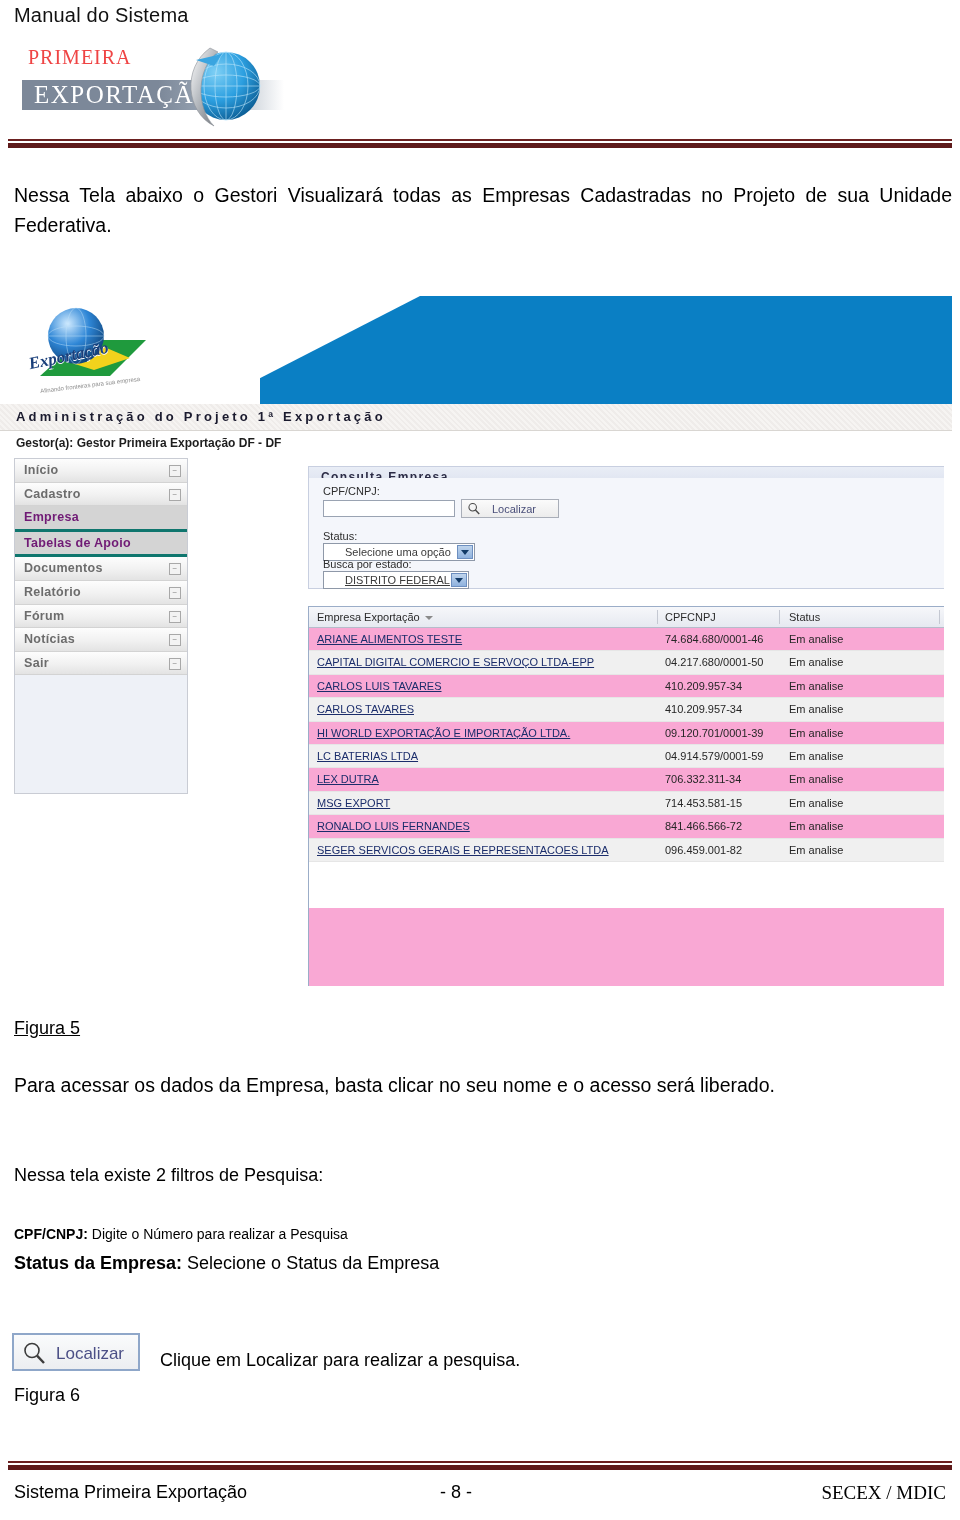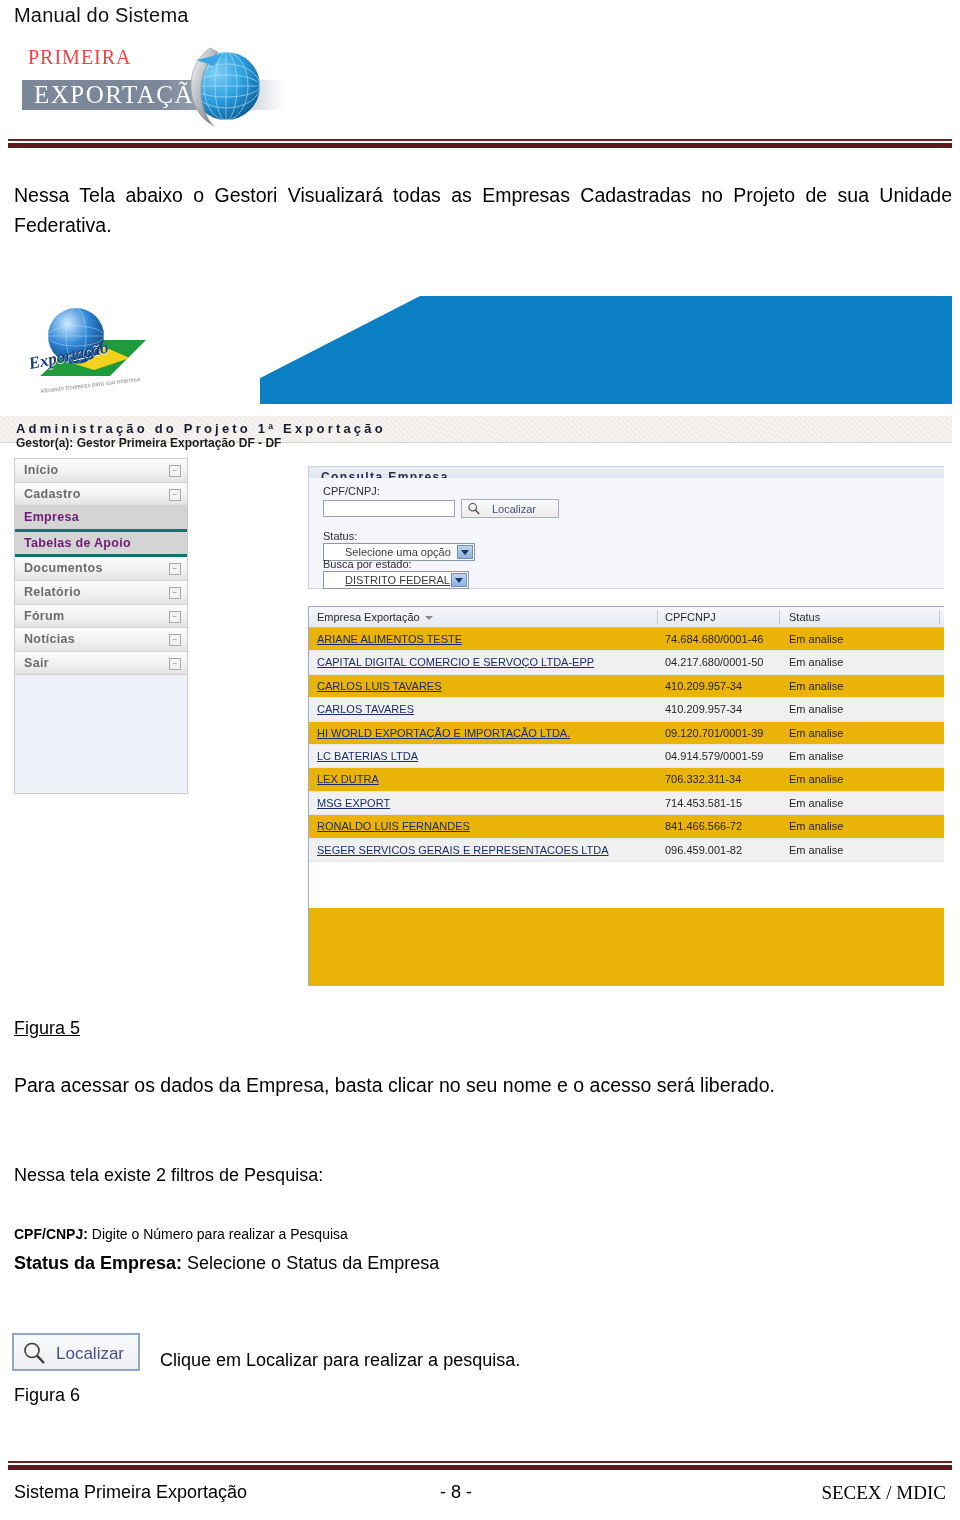--- a/index.html
+++ b/index.html
@@ -158,21 +158,21 @@
     transform: rotate(-12deg);
     text-shadow: 0 1px 0 #fff;
   }
   .shot-logo-sub {
     position: absolute; left: 22px; top: 80px;
     font-size: 6px; color: #8d8d8d;
     transform: rotate(-7deg);
   }
 
   .shot-titlebar {
-    position: absolute; left: 0; top: 120px;
+    position: absolute; left: 0; top: 108px;
     width: 952px; height: 26px;
     background: repeating-linear-gradient(45deg, #f6f4f2 0 2px, #efecea 2px 4px);
     border-bottom: 1px solid #d9d6d2;
   }
   .shot-titlebar span {
     position: absolute; left: 16px; top: 5px;
     font-size: 13px; font-weight: bold;
     letter-spacing: 3.2px;
     color: #1a1a2e;
   }
@@ -304,21 +304,21 @@
     border-left: 4px solid transparent;
     border-right: 4px solid transparent;
     border-top: 5px solid #123a66;
   }
 
   
   .grid {
     position: absolute; left: 8px; top: 148px;
     width: 644px; height: 437px;
     border: 1px solid #9badc8;
-    background: #eab308;
+    background: #f9a8d4;
     box-sizing: border-box;
   }
   .grid-head {
     height: 20px;
     background: linear-gradient(to bottom, #f6f7fa 0%, #e6e9f0 100%);
     border-bottom: 1px solid #b6bccb;
     position: relative;
   }
   .gh {
     position: absolute; top: 4px;

